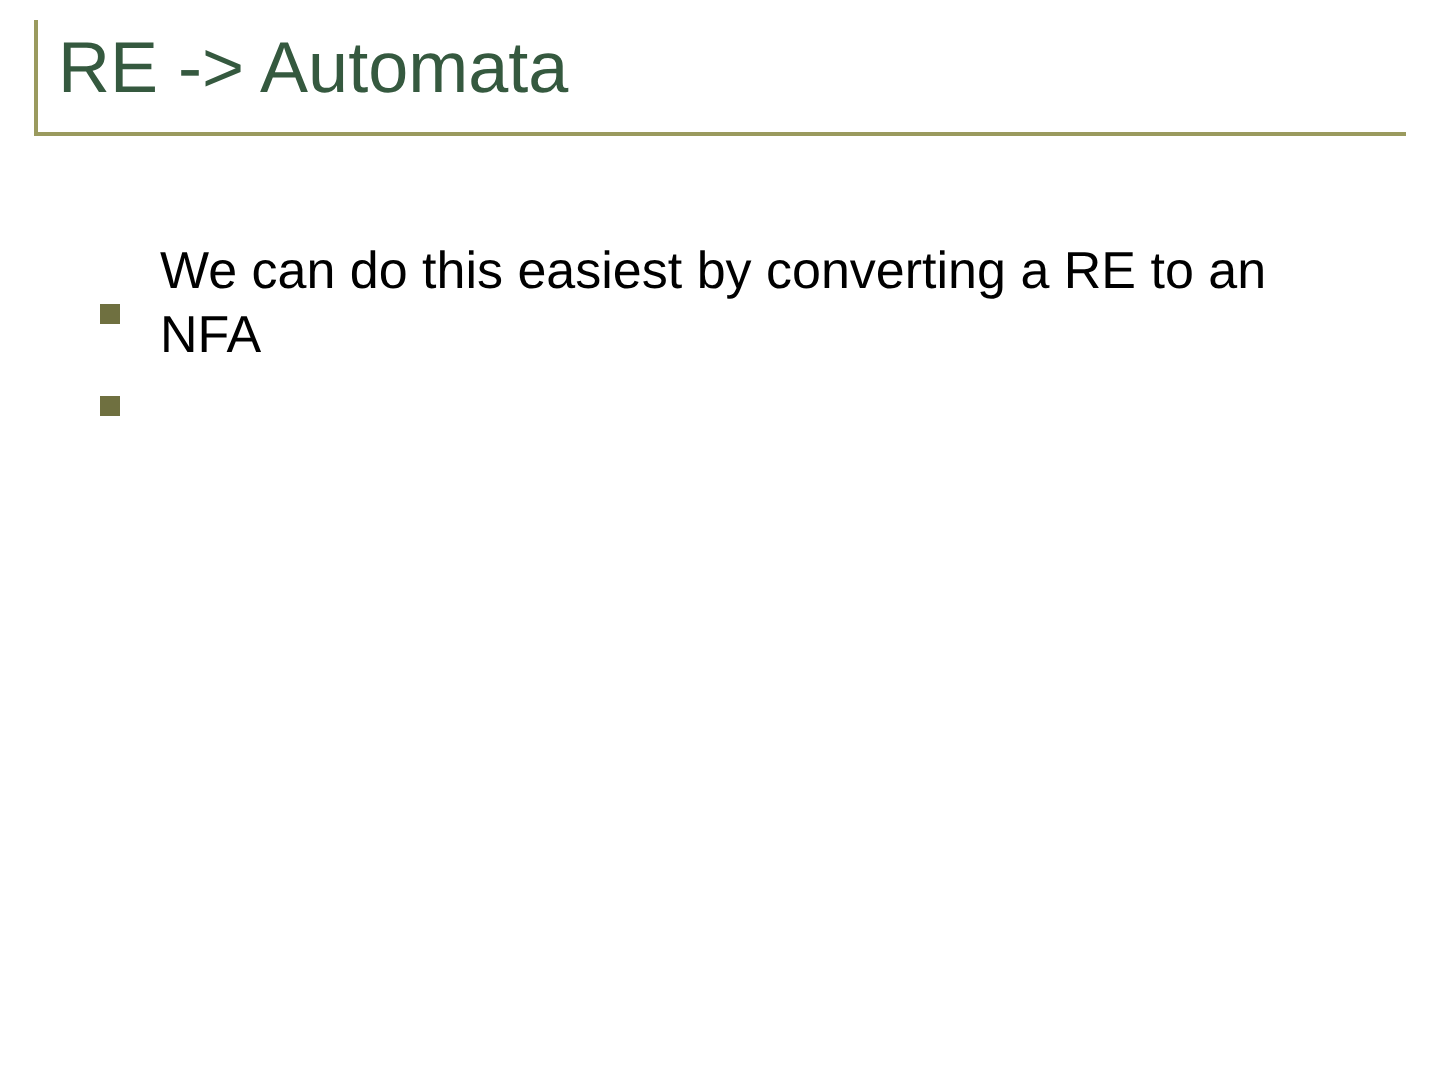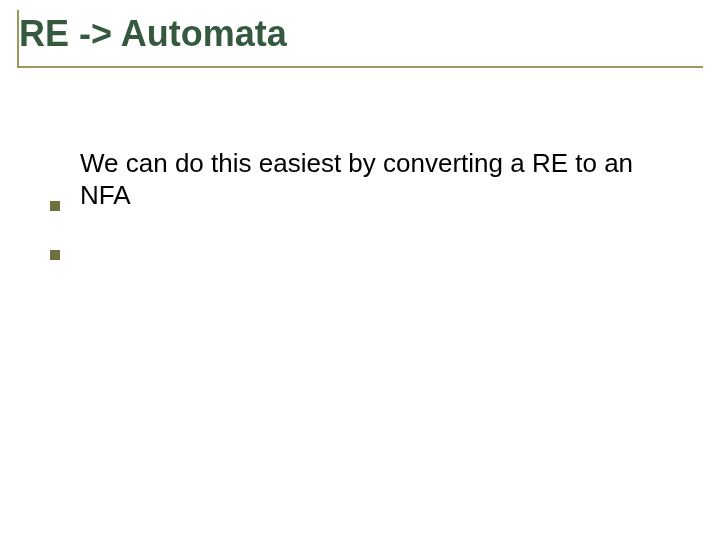--- a/index.html
+++ b/index.html
@@ -19,39 +19,38 @@
   }
   .title-box {
     position: absolute;
     left: 17px;
     top: 10px;
     width: 686px;
     height: 58px;
     border-left: 2px solid #9a9a5e;
     border-bottom: 2px solid #9a9a5e;
     box-sizing: border-box;
+    padding-left: 10px;
     padding-top: 4px;
-    font-weight: bold;
   }
   .title-text {
     font-size: 36px;
     color: #35593f;
     line-height: 1.1;
   }
   .body {
     position: absolute;
     left: 50px;
     top: 120px;
     width: 620px;
   }
   .bullet-row {
     display: flex;
-    align-items: flex-end;
+    align-items: center;
     margin-bottom: 4px;
-    margin-top: 28px;
   }
   .bullet {
     flex: 0 0 auto;
     width: 10px;
     height: 10px;
     background: #6f7040;
     margin-top: 11px;
     margin-right: 20px;
   }
   .bullet-text {

